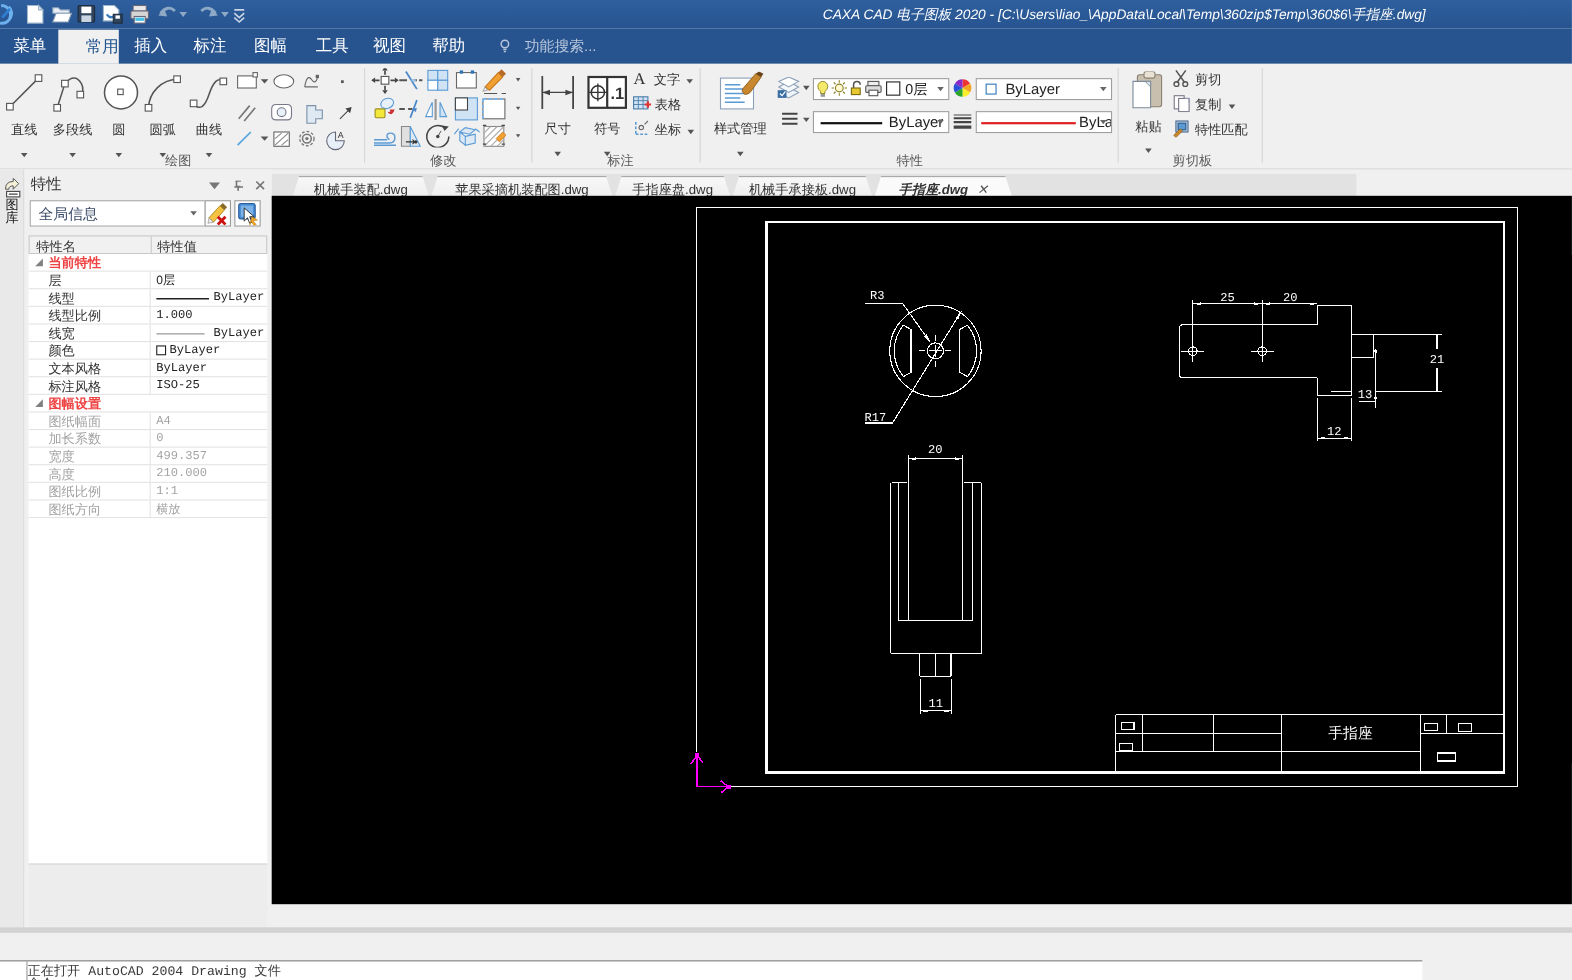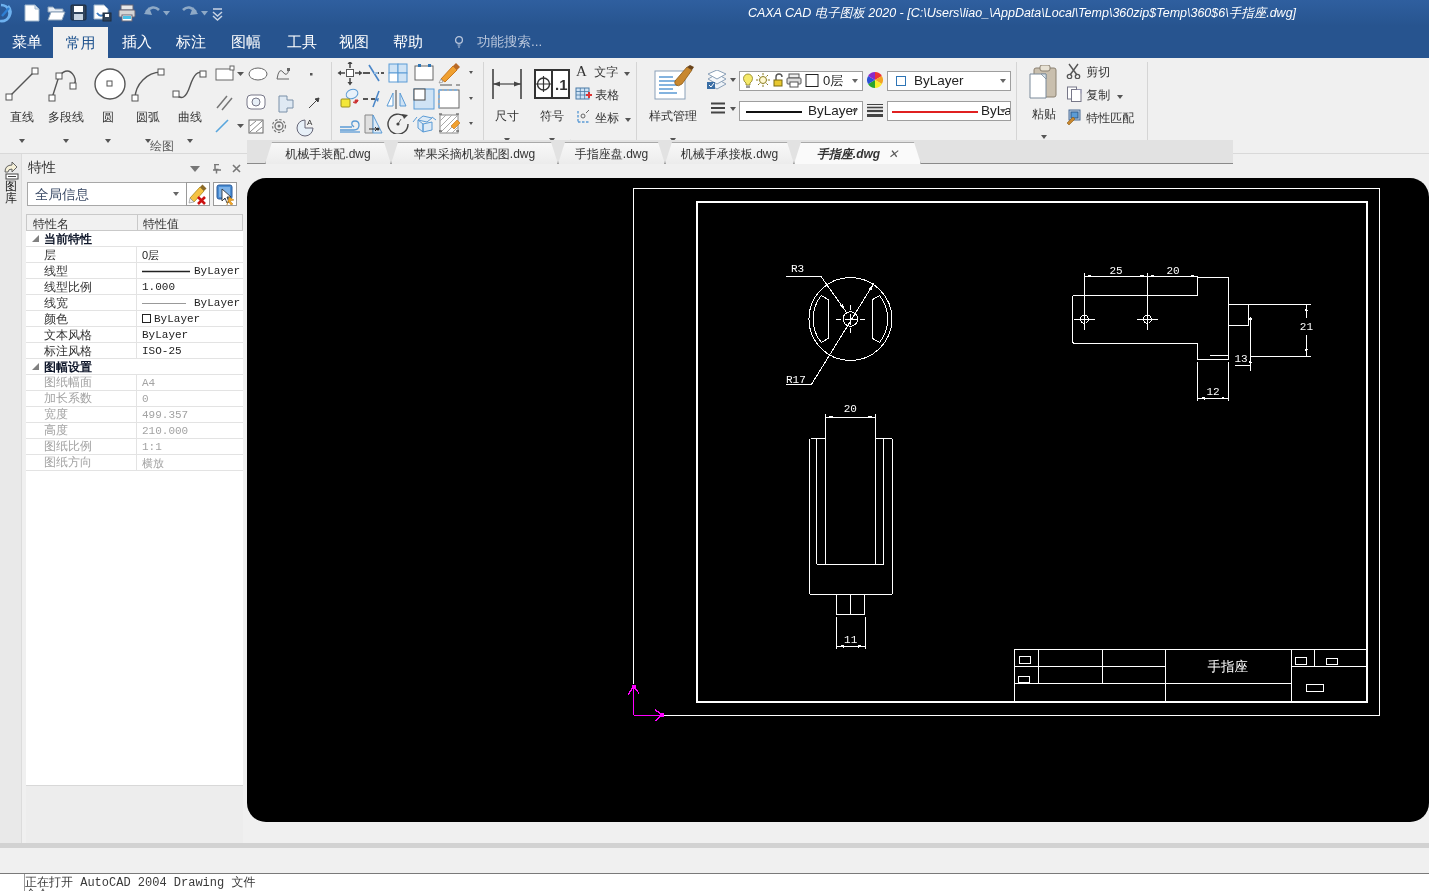--- a/index.html
+++ b/index.html
@@ -5,54 +5,54 @@
 * { margin:0; padding:0; box-sizing:border-box; }
 html,body { width:1429px; height:891px; overflow:hidden; font-family:"Liberation Sans",sans-serif; }
 #app { position:relative; width:1429px; height:891px; background:#f0f0f0; }
 .abs { position:absolute; }
 
 #titlebar { position:absolute; left:0; top:0; width:1429px; height:26px; background:linear-gradient(#2f5f9f,#27548f);font-style:italic; }
 #titletext { position:absolute; left:0; top:5px; width:2044px; text-align:center; color:#fff; font-size:12.5px; white-space:nowrap; }
 
 #menubar { position:absolute; left:0; top:26px; width:1429px; height:32px; background:#27548f; }
 .mitem { position:absolute; top:0; height:32px; line-height:32px; color:#fff; font-size:15px; }
-#acttab { position:absolute; left:53px; top:1px; width:55px; height:31px; background:#f0f0f0; color:#1f538e; font-size:15px; text-align:center; line-height:31px; }
+#acttab { position:absolute; left:53px; top:1px; width:55px; height:31px; background:#f0f0f0; color:#1f538e; font-size:15px; text-align:right; line-height:31px; }
 
 #ribbon { position:absolute; left:0; top:58px; width:1429px; height:96px; background:#f0f0f0; border-bottom:1px solid #d9d9d9; }
 .gsep { position:absolute; top:4px; height:86px; width:1px; background:#d5d5d5; }
 .glabel { position:absolute; top:80px; height:14px; font-size:12px; color:#595959; width:80px; text-align:center; }
 .bigbtn { position:absolute; top:2px; width:42px; height:90px; text-align:center; }
 .bigbtn .lbl { font-size:12px; color:#333; margin-top:1px; }
 .caret { display:inline-block; width:0; height:0; border-left:3.5px solid transparent; border-right:3.5px solid transparent; border-top:4px solid #555; }
 .sbtn { position:absolute; font-size:12px; color:#333; height:20px; line-height:20px; white-space:nowrap; }
 .combo { position:absolute; background:#fff; border:1px solid #9e9e9e; font-size:13px; color:#222; }
 .ccaret { position:absolute; right:4px; top:50%; margin-top:-2px; width:0; height:0; border-left:3.5px solid transparent; border-right:3.5px solid transparent; border-top:4px solid #666; }
 
-#doctabs { position:absolute; left:247px; top:140px; width:986px; height:24px; background:#e2e2e2; border-bottom:1px solid #8a8a8a; }
+#doctabs { position:absolute; left:247px; top:158px; width:986px; height:24px; background:#e2e2e2; border-bottom:1px solid #8a8a8a; }
 .dtab { position:absolute; top:2px; height:22px; line-height:22px; font-size:12px; color:#333; text-align:center; background:linear-gradient(#f8f8f8,#ececec); border:1px solid #a9a9a9; border-bottom:none; clip-path:polygon(7px 0, calc(100% - 7px) 0, 100% 100%, 0 100%); }
 .dtab.active { background:#fafafa; font-weight:bold;font-style:italic; }
 
 #leftpanel { position:absolute; left:0; top:154px; width:247px; height:689px; background:#f0f0f0; }
 #strip { position:absolute; left:0; top:0; width:22px; height:689px; background:#e9e9e9; border-right:1px solid #dcdcdc; }
 #proptable { position:absolute; left:26px; top:77px; width:217px; background:#fff; font-size:12px; }
 .prow { position:relative; height:16px; line-height:16px; border-bottom:1px solid #e3e3e3; }
 .prow .nm { position:absolute; left:18px; color:#333; }
 .prow .vl { position:absolute; left:116px; color:#222; font-family:"Liberation Mono",monospace; font-size:11px; }
-.prow.ro .nm, .prow.ro .vl { color:#a3a3a3;font-family:Liberation Mono, monospace; }
+.prow.ro .nm, .prow.ro .vl { color:#a3a3a3; }
 .prow.hdr { font-weight:bold; }
-.prow.hdr .nm { left:18px; color:#0f172a; }
+.prow.hdr .nm { left:18px; color:#ef4444; }
 .tri { position:absolute; left:6px; top:4px; width:0; height:0; border-left:7px solid transparent; border-bottom:7px solid #808080; }
 .vline { position:absolute; left:110px; top:0; bottom:0; width:1px; background:#e3e3e3; }
 
-#canvas { position:absolute; left:247px; top:178px; width:1182px; height:644px; background:#000;border-radius:19px; }
+#canvas { position:absolute; left:247px; top:178px; width:1182px; height:644px; background:#000; }
 
 #modeltabs { position:absolute; left:247px; top:822px; width:1182px; height:21px; background:#e6e6e6; }
 #splitter { position:absolute; left:0; top:843px; width:1429px; height:5px; background:#d2d2d2; }
 #cmdlabelrow { position:absolute; left:0; top:848px; width:1429px; height:25px; background:#e6e6e6; }
-#cmdbox { position:absolute; left:0; top:873px; width:1429px; height:18px; background:#fff; border-top:1px solid #7a7a7a; }
+#cmdbox { position:absolute; left:0; top:873px; width:1293px; height:18px; background:#fff; border-top:1px solid #7a7a7a; }
 </style>
 </head>
 <body>
 <div id="app">
 <div id="titlebar">
   <svg class="abs" style="left:0;top:2px" width="230" height="22" viewBox="0 0 230 22">
 
     <path d="M1,3 a8.5,8.5 0 0 1 6,14.5 M0,19 a9,9 0 0 0 8,-15" fill="none" stroke="#6db1ef" stroke-width="2.6"></path>
     <path d="M2,14 l7,-8" stroke="#2e7fd4" stroke-width="2.4"></path>
 

